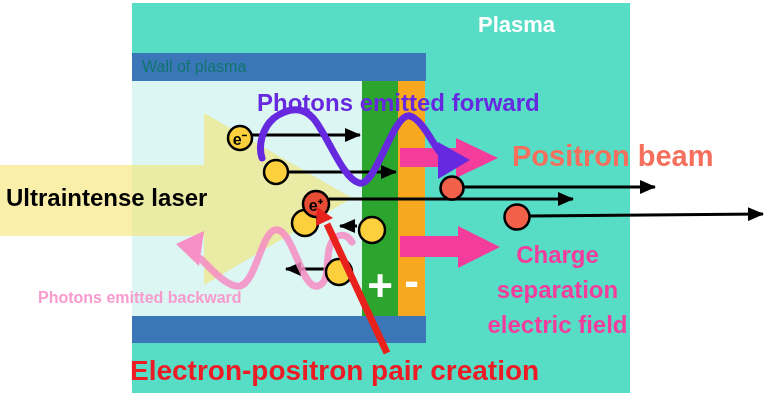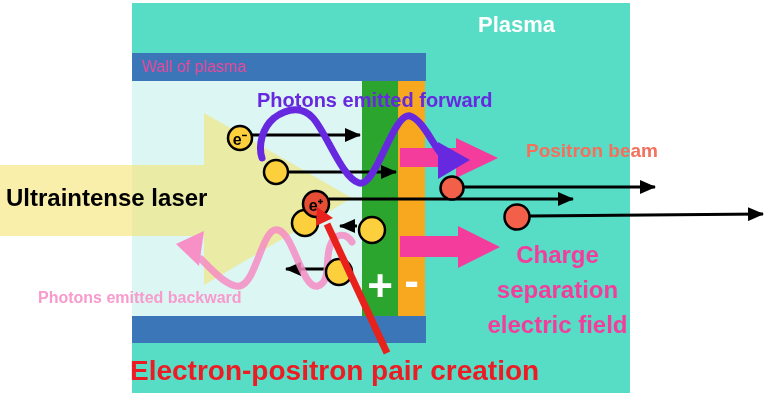--- a/index.html
+++ b/index.html
@@ -9,26 +9,26 @@
   }
   .abs{position:absolute;}
   #plasma-box{left:132px;top:3px;width:498px;height:390px;background:#57DCC6;}
   #channel{left:132px;top:81px;width:230px;height:235px;background:#DCF6F3;}
   #wall-top{left:132px;top:53px;width:294px;height:28px;background:#3B76B8;}
   #wall-bottom{left:132px;top:316px;width:294px;height:27px;background:#3B76B8;}
   #green-bar{left:362px;top:81px;width:36px;height:235px;background:#2CA52F;}
   #orange-bar{left:398px;top:81px;width:27px;height:235px;background:#F8A81F;}
   #svg-layer{left:0;top:0;width:768px;height:400px;z-index:2;}
   .lbl{z-index:3;font-weight:bold;white-space:nowrap;}
-  #wall-label{left:142px;top:53px;height:36px;line-height:28px;color:#ec4899;font-size:16px;font-weight:normal;z-index:3;}
+  #wall-label{left:142px;top:53px;height:36px;line-height:28px;color:#0f766e;font-size:16px;font-weight:normal;z-index:3;}
   #plasma-label{left:478px;top:12px;font-size:22px;color:#fff;}
   #laser-label{left:6px;top:184px;font-size:24px;color:#000;}
-  #photons-forward-label{left:257px;top:89px;font-size:20px;color:#6629DF;}
+  #photons-forward-label{left:257px;top:89px;font-size:24px;color:#6629DF;}
   #photons-backward-label{left:38px;top:289px;font-size:16px;color:#F79BCD;text-align:right;}
-  #positron-beam-label{left:526px;top:140px;font-size:19px;color:#F4705C;}
+  #positron-beam-label{left:512px;top:140px;font-size:29px;color:#F4705C;}
   #charge-field-label{left:450px;top:237px;width:215px;font-size:24px;line-height:35px;
     color:#F43C9C;text-align:center;white-space:pre-line;}
   #pair-creation-label{left:130px;top:355px;width:512px;font-size:28px;color:#ED1C24;}
   #plus-sign{left:362px;top:260px;width:36px;font-size:44px;line-height:52px;color:#fff;text-align:center;}
   #minus-sign{left:398px;top:255px;width:27px;font-size:44px;line-height:52px;color:#fff;text-align:center;}
   .particle-lbl{z-index:3;font-weight:bold;font-size:16px;color:#000;text-align:center;}
   #electron-symbol{left:226px;top:128px;width:28px;}
   #positron-symbol{left:302px;top:194px;width:28px;}
 </style>
 </head>

